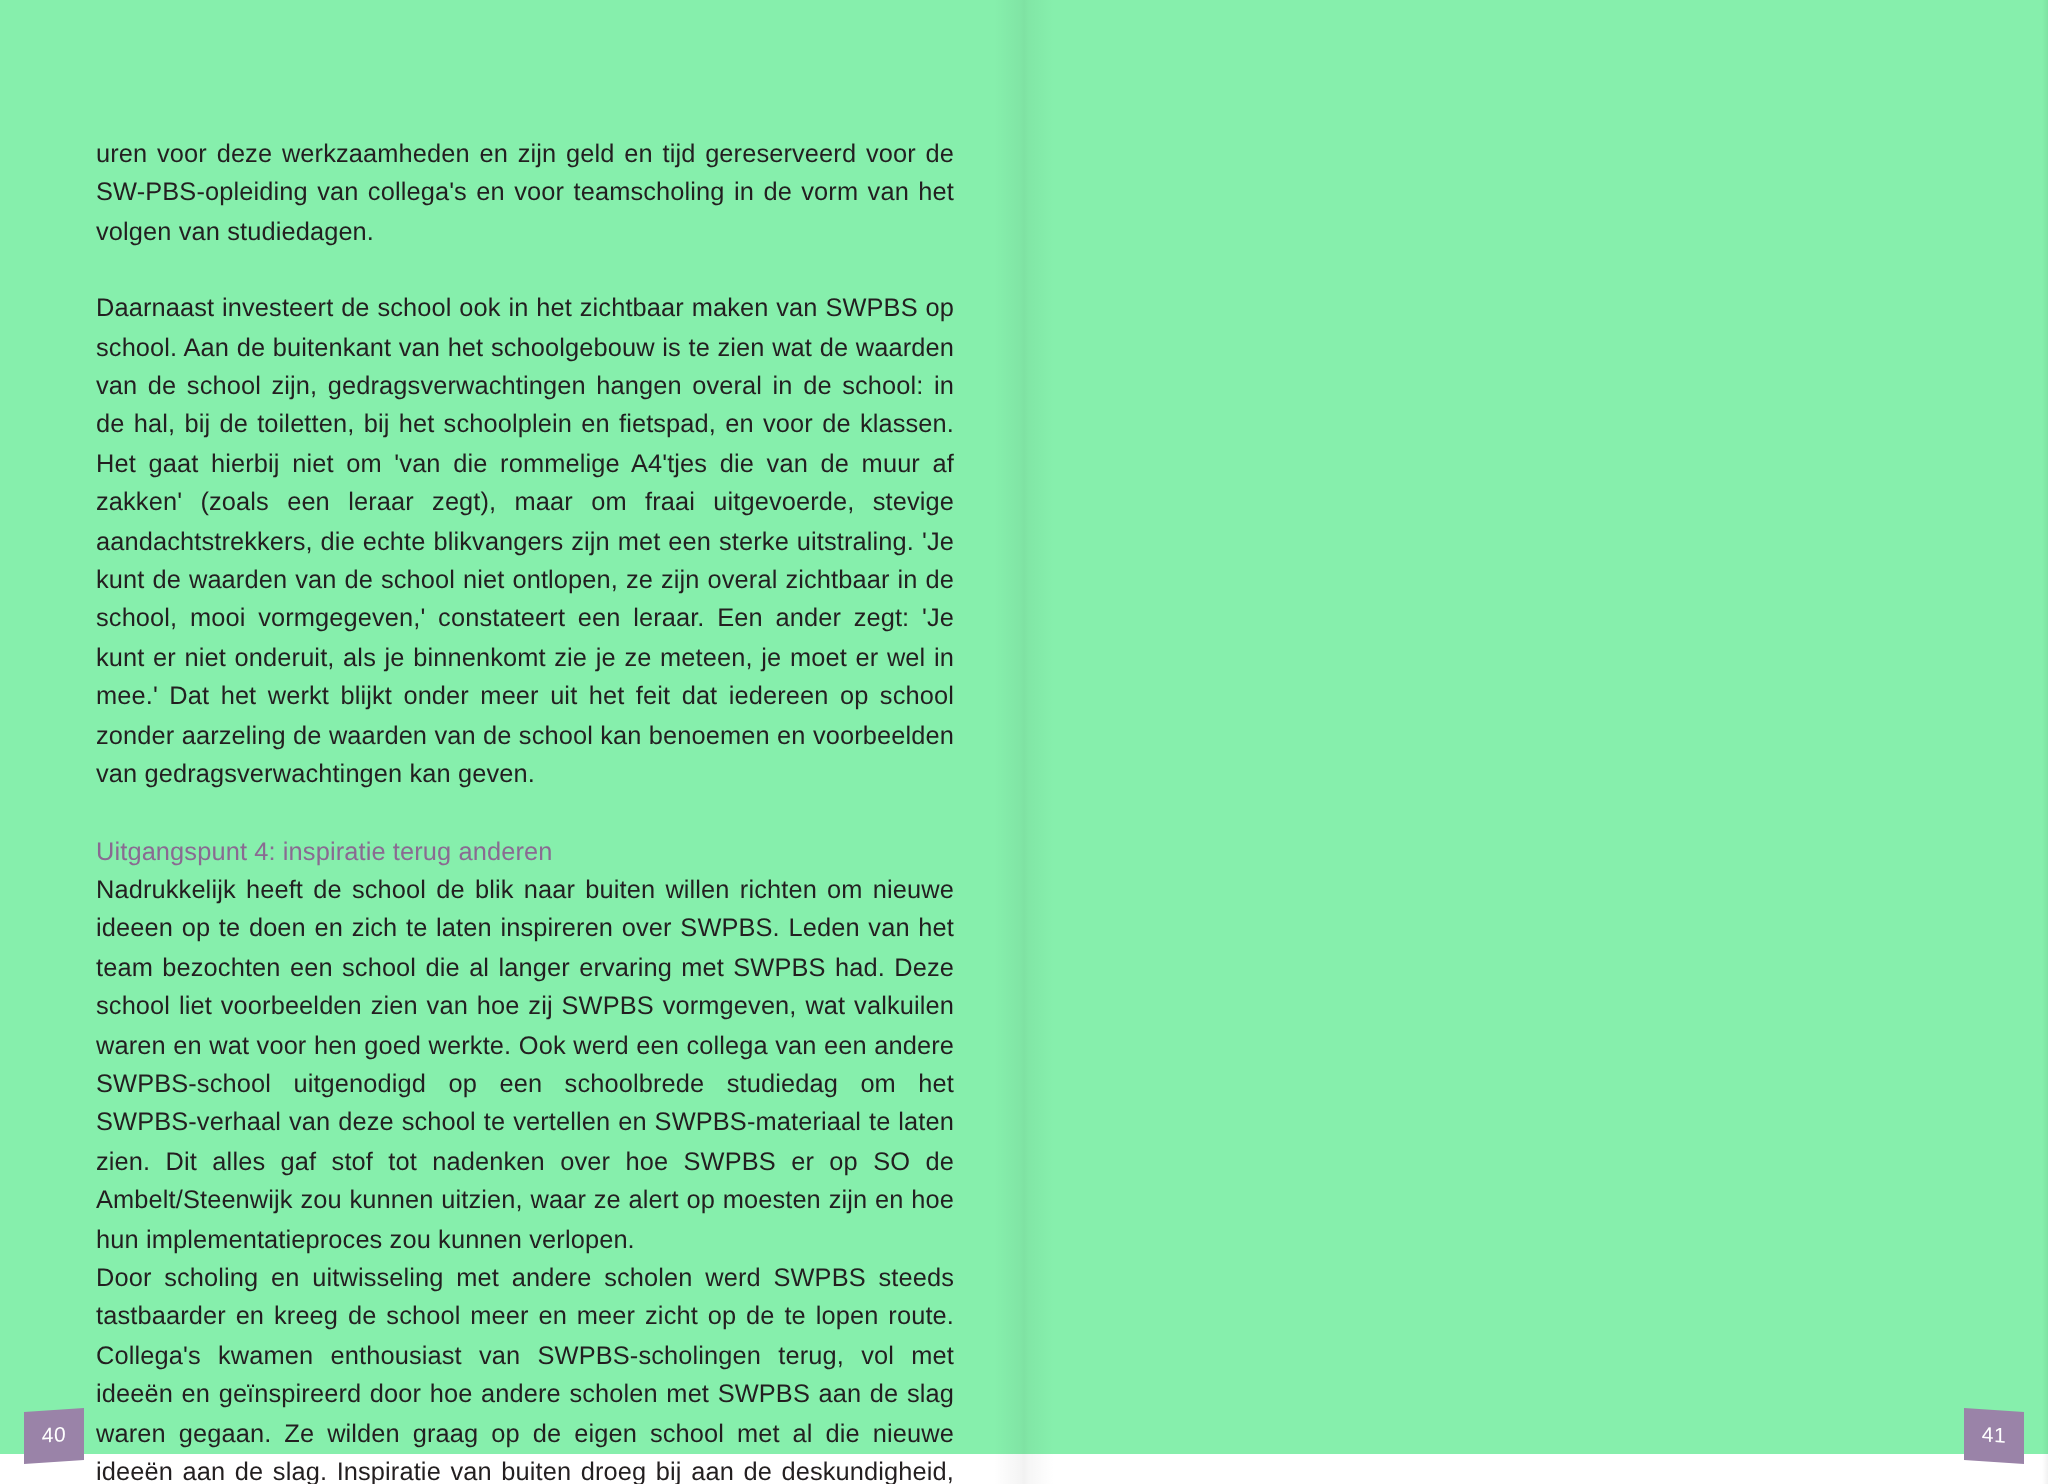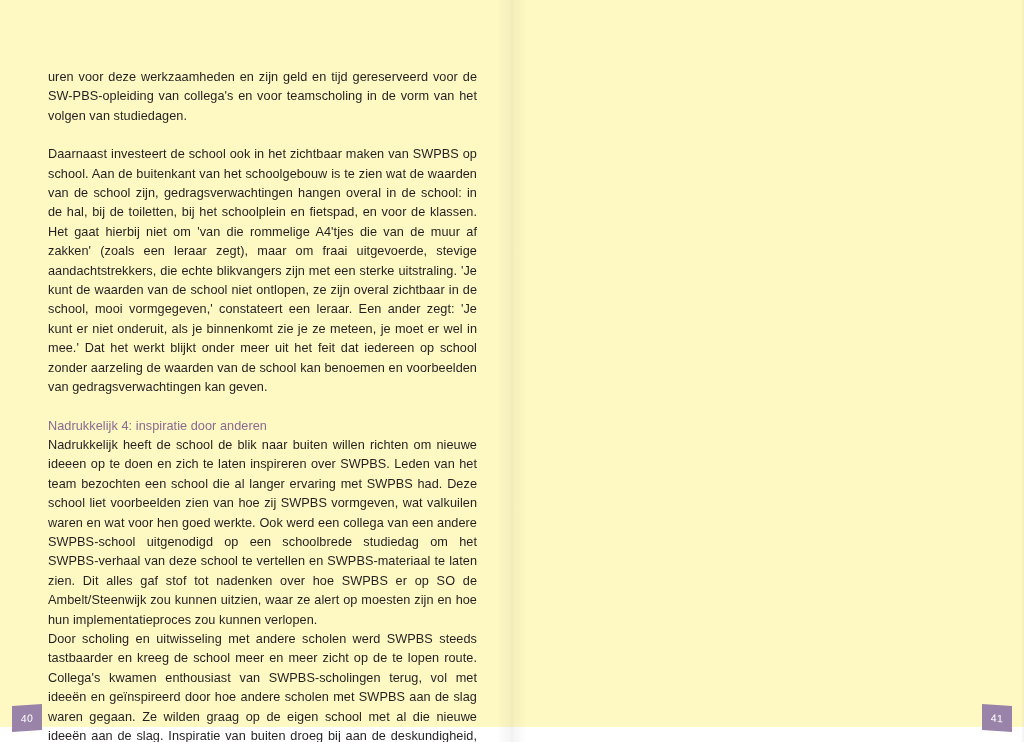--- a/index.html
+++ b/index.html
@@ -20,21 +20,21 @@
   .spread {
     position: absolute;
     inset: 0;
     background: #ffffff;
   }
 
   .page-left, .page-right {
     position: absolute;
     top: 0;
     bottom: 15px;
-    background: #fef9c3;
+    background: #86efac;
   }
   .page-left  { left: 0;    width: 512px; }
   .page-right { left: 512px; width: 512px; }
 
   
   .gutter {
     position: absolute;
     top: 0;
     bottom: 0;
     left: 497px;
@@ -112,21 +112,21 @@
 <body>
 
 <div class="spread">
 
   <div class="page-left">
     <div class="col col-left">
       <p>uren voor deze werkzaamheden en zijn geld en tijd gereserveerd voor de SW-PBS-opleiding van collega's en voor teamscholing in de vorm van het volgen van studiedagen.</p>
       <div class="para-gap"></div>
       <p>Daarnaast investeert de school ook in het zichtbaar maken van SWPBS op school. Aan de buitenkant van het schoolgebouw is te zien wat de waarden van de school zijn, gedragsverwachtingen hangen overal in de school: in de hal, bij de toiletten, bij het schoolplein en fietspad, en voor de klassen. Het gaat hierbij niet om 'van die rommelige A4'tjes die van de muur af zakken' (zoals een leraar zegt), maar om fraai uitgevoerde, stevige aandachtstrekkers, die echte blikvangers zijn met een sterke uitstraling. 'Je kunt de waarden van de school niet ontlopen, ze zijn overal zichtbaar in de school, mooi vormgegeven,' constateert een leraar. Een ander zegt: 'Je kunt er niet onderuit, als je binnenkomt zie je ze meteen, je moet er wel in mee.' Dat het werkt blijkt onder meer uit het feit dat iedereen op school zonder aarzeling de waarden van de school kan benoemen en voorbeelden van gedragsverwachtingen kan geven.</p>
       <div class="para-gap"></div>
-      <p class="subhead">Nadrukkelijk 4: inspiratie door anderen</p>
+      <p class="subhead">Uitgangspunt 4: inspiratie terug anderen</p>
       <p>Nadrukkelijk heeft de school de blik naar buiten willen richten om nieuwe ideeen op te doen en zich te laten inspireren over SWPBS. Leden van het team bezochten een school die al langer ervaring met SWPBS had. Deze school liet voorbeelden zien van hoe zij SWPBS vormgeven, wat valkuilen waren en wat voor hen goed werkte. Ook werd een collega van een andere SWPBS-school uitgenodigd op een schoolbrede studiedag om het SWPBS-verhaal van deze school te vertellen en SWPBS-materiaal te laten zien. Dit alles gaf stof tot nadenken over hoe SWPBS er op SO de Ambelt/Steenwijk zou kunnen uitzien, waar ze alert op moesten zijn en hoe hun implementatieproces zou kunnen verlopen.</p>
       <p>Door scholing en uitwisseling met andere scholen werd SWPBS steeds tastbaarder en kreeg de school meer en meer zicht op de te lopen route. Collega's kwamen enthousiast van SWPBS-scholingen terug, vol met ideeën en geïnspireerd door hoe andere scholen met SWPBS aan de slag waren gegaan. Ze wilden graag op de eigen school met al die nieuwe ideeën aan de slag. Inspiratie van buiten droeg bij aan de deskundigheid, maar zeker ook aan bevlogenheid van medewerkers van SO de Ambelt/Steenwijk.</p>
     </div>
   </div>
 
   <div class="page-right">
     
   </div>
 
   <div class="gutter"></div>

